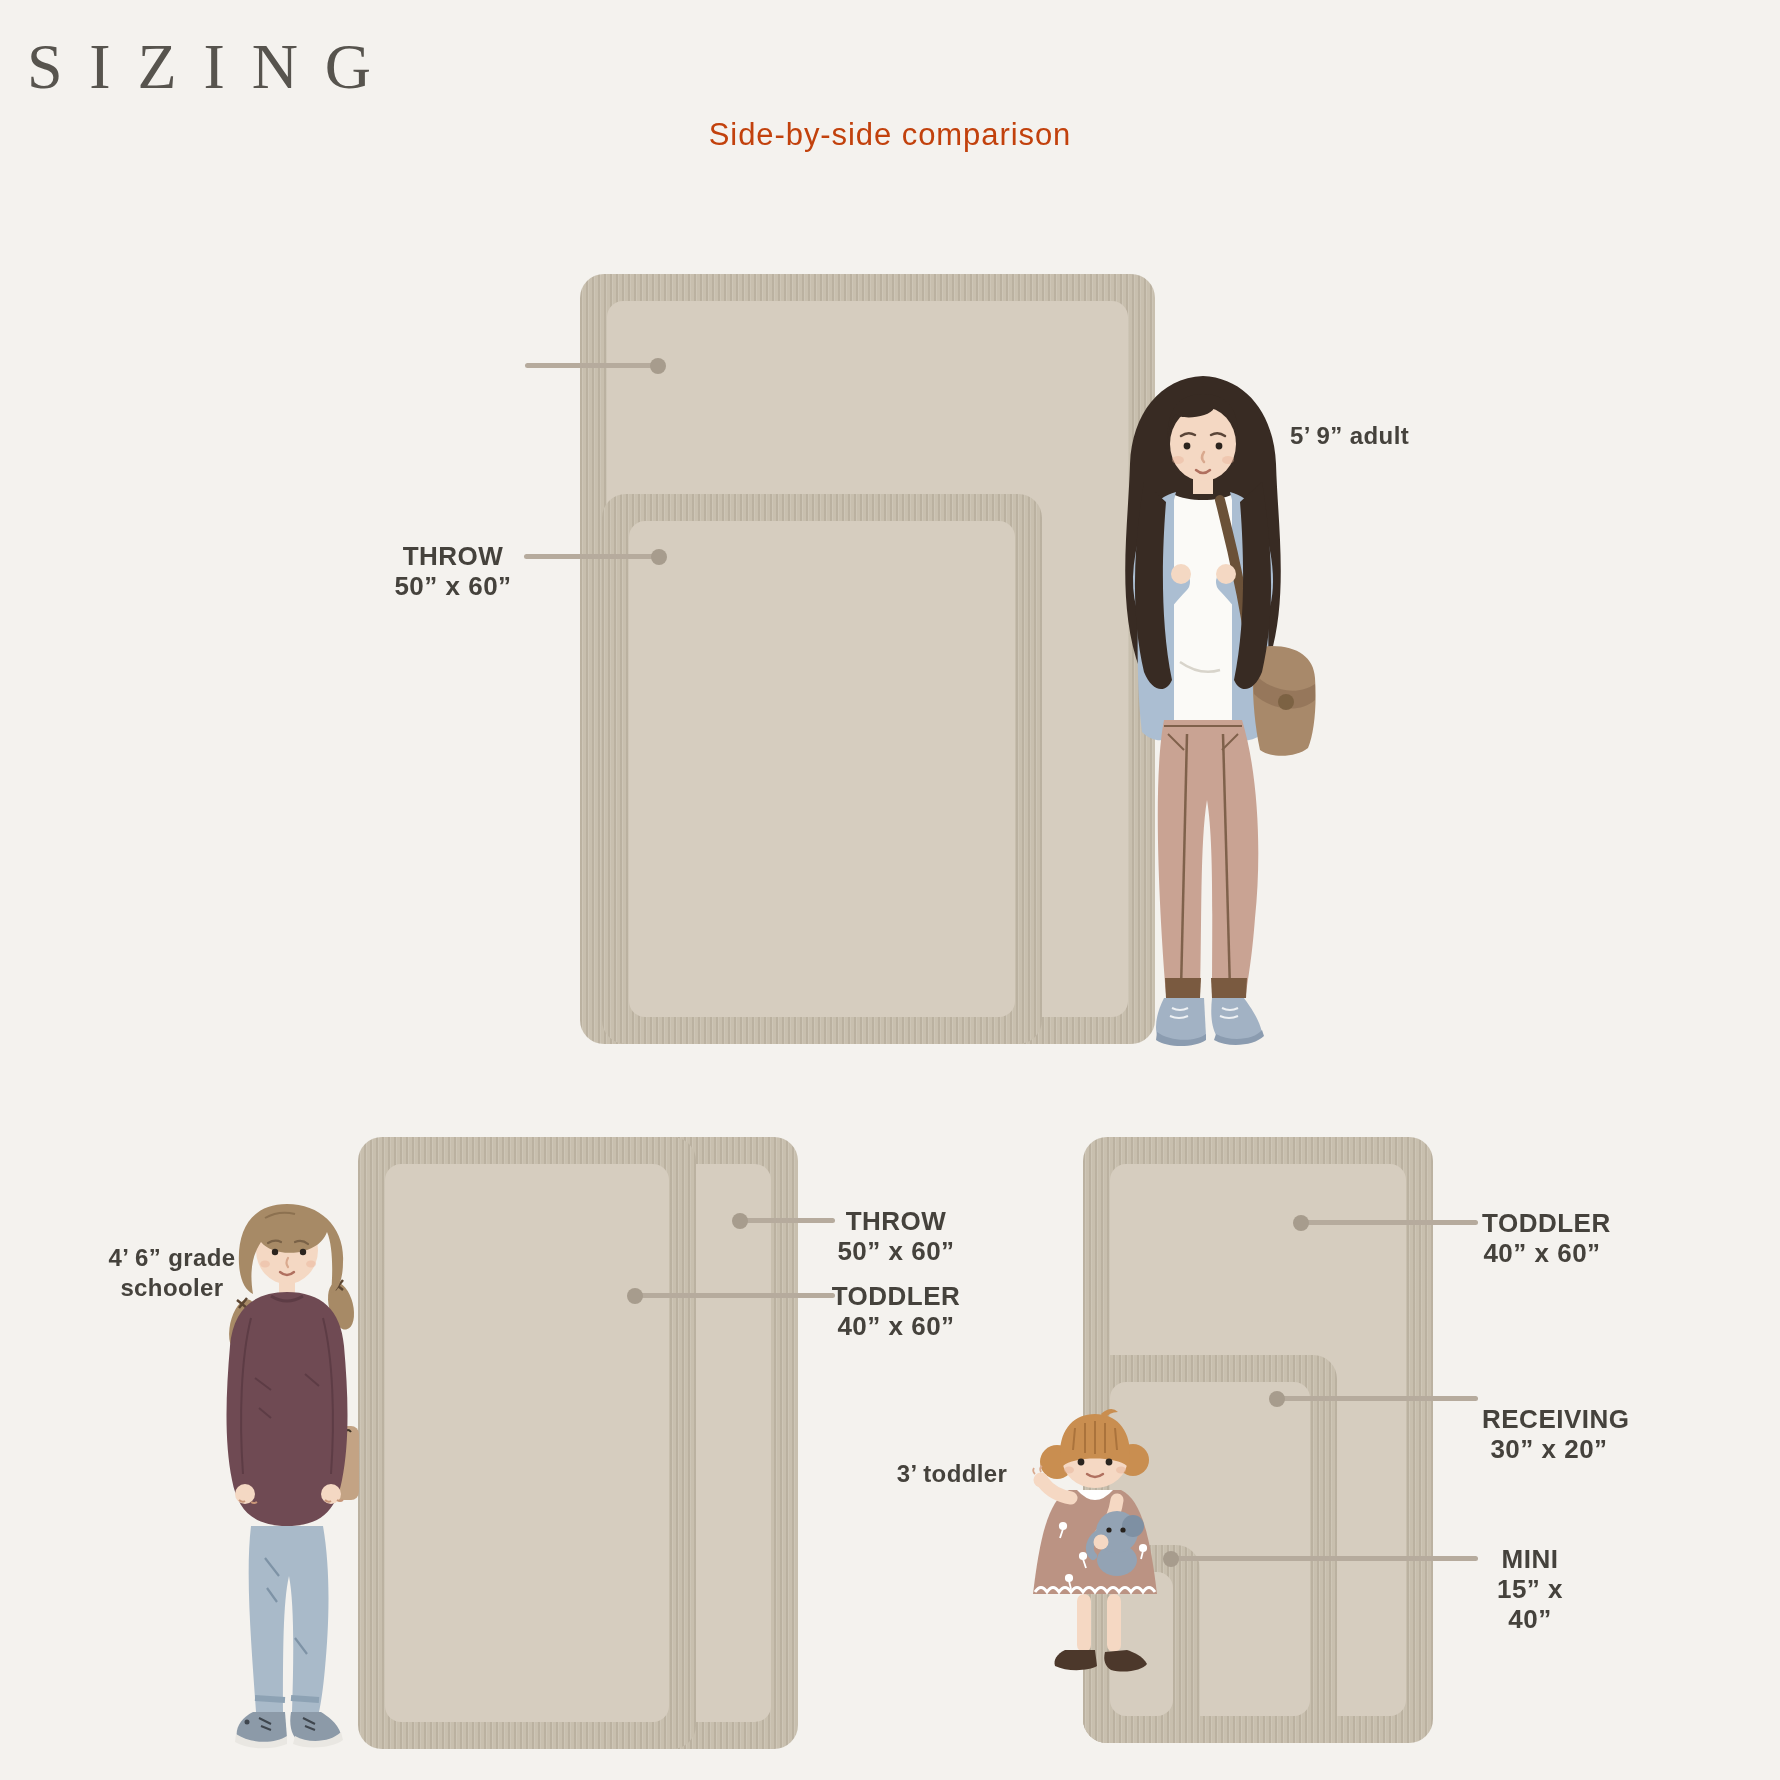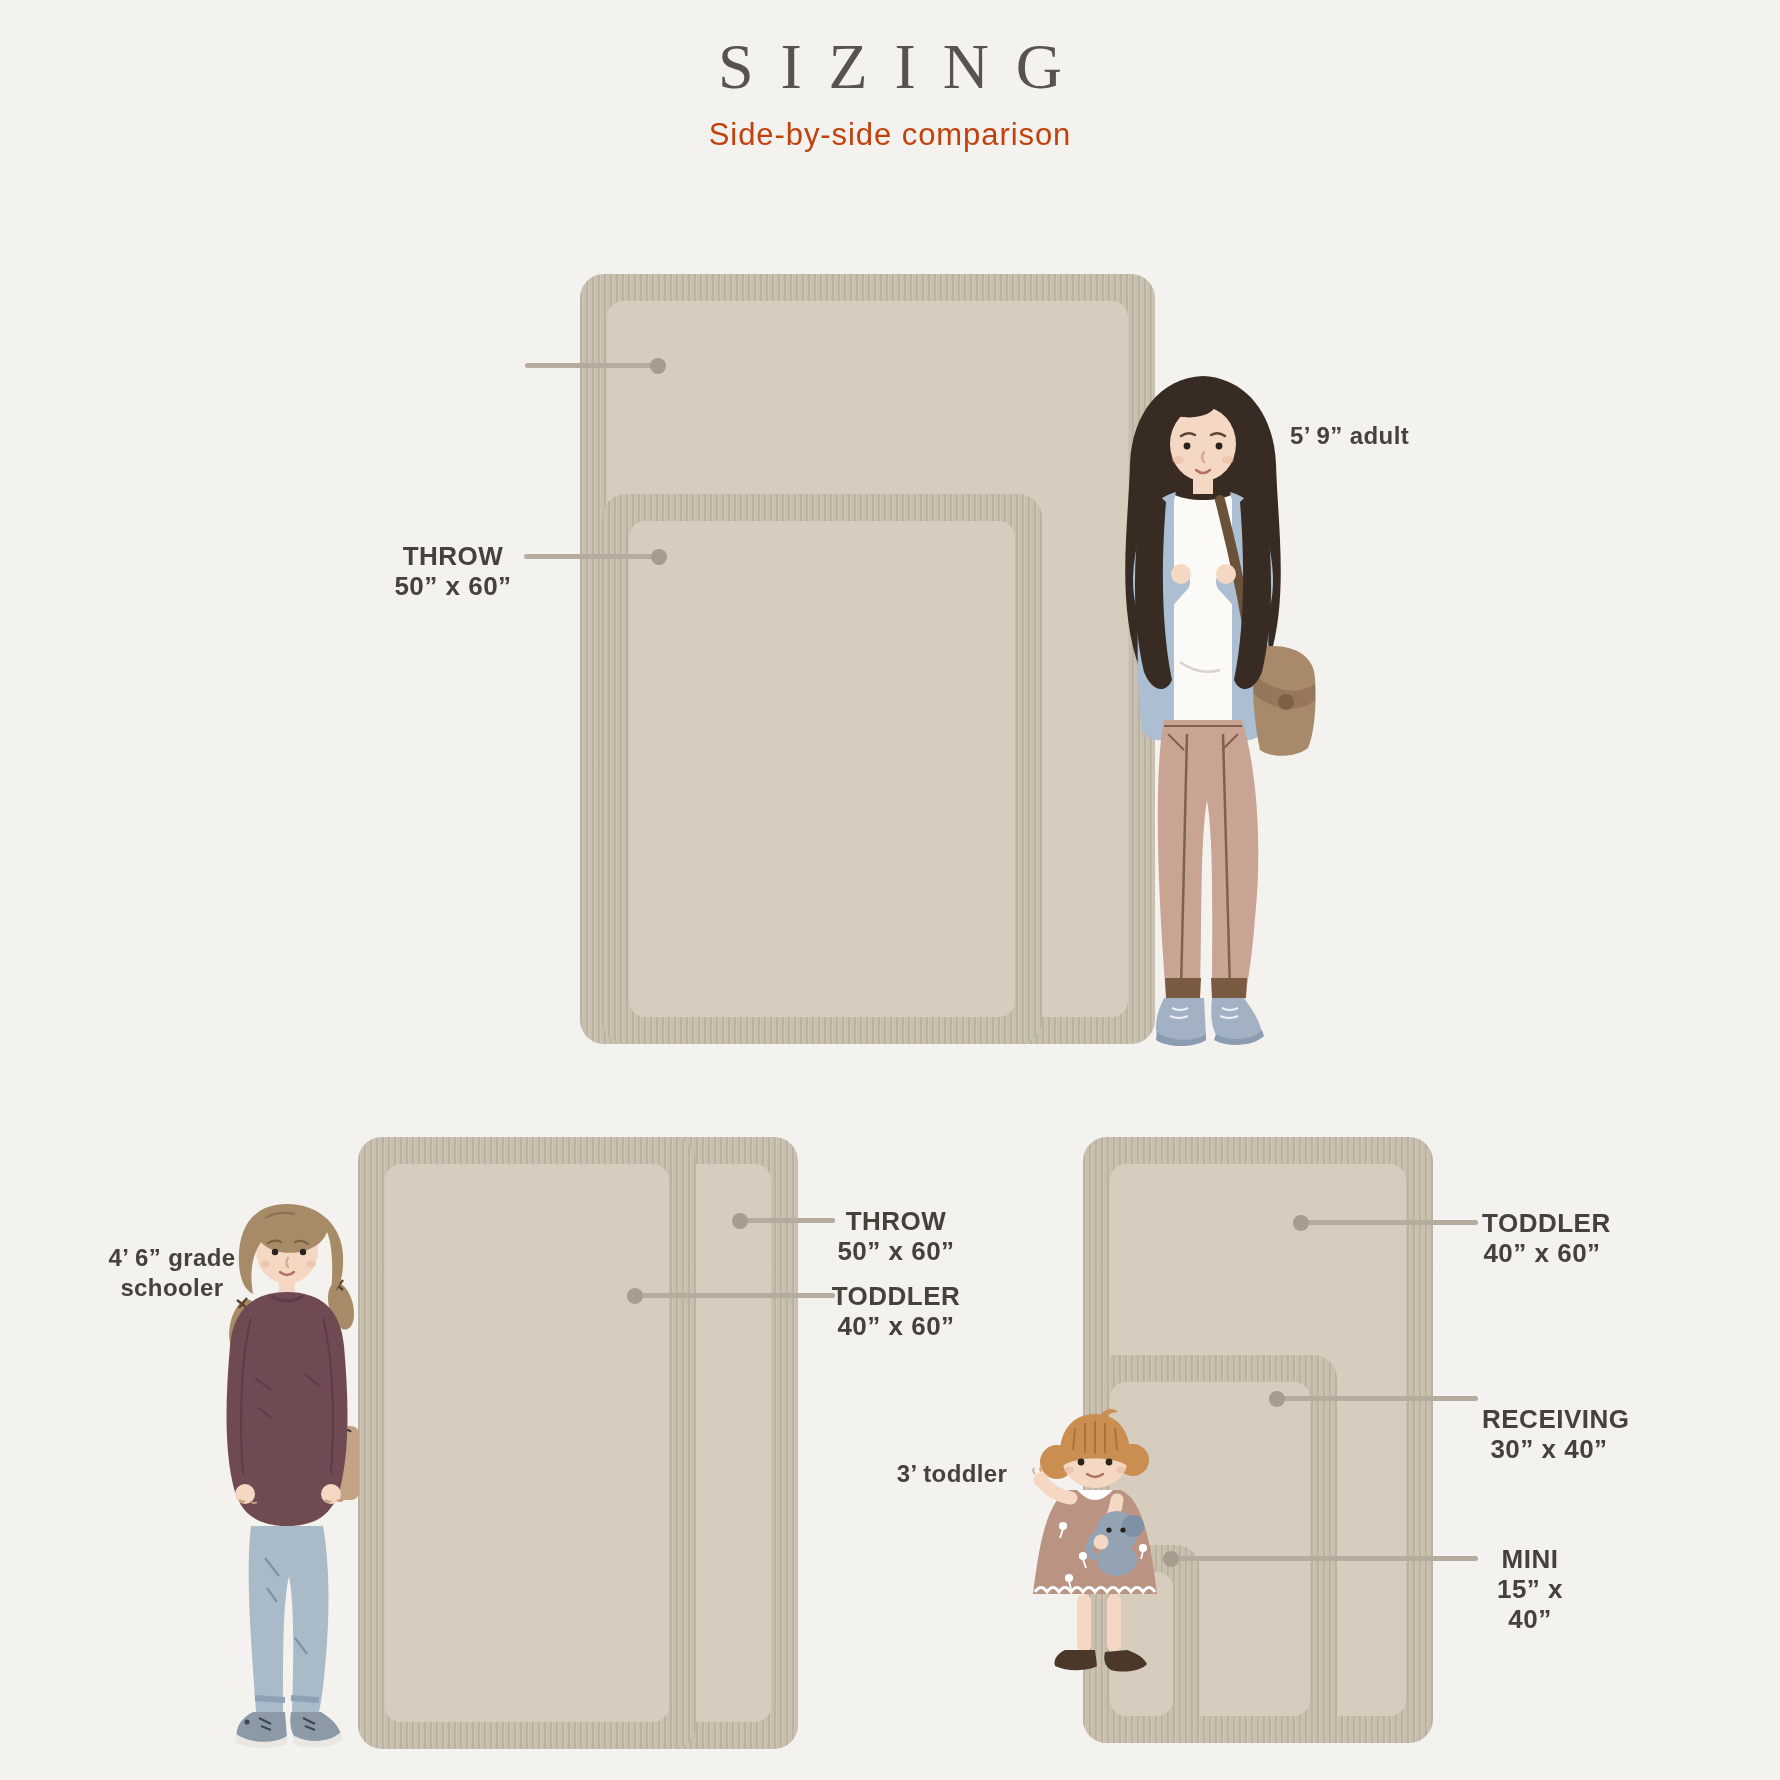--- a/index.html
+++ b/index.html
@@ -3,21 +3,21 @@
 <meta charset="utf-8">
 <style>
   html,body{margin:0;padding:0;background:#e9e7e2;}
   #canvas{
     position:relative;width:1780px;height:1780px;margin:0 auto;
     background:#f4f2ee;overflow:hidden;
     font-family:"Liberation Sans",sans-serif;color:#45423c;
   }
   .page-title{
     position:absolute;top:30px;left:0;width:100%;
-    text-align:center;font-family:"Liberation Serif",serif;
+    text-align:left;font-family:"Liberation Serif",serif;
     font-size:64px;line-height:74px;font-weight:400;
     letter-spacing:0.42em;text-indent:0.42em;color:#57544e;
   }
   .page-subtitle{
     position:absolute;top:117px;left:0;width:100%;
     text-align:center;font-size:31px;line-height:36px;
     letter-spacing:0.03em;color:#c2410c;
   }
   .blanket{
     position:absolute;border-radius:24px;
@@ -197,21 +197,21 @@
   <div class="leader-dot" style="left:1293px;top:1215px"></div>
   <div class="size-label" style="left:1482px;top:1208px;width:120px">
     <div>TODDLER</div>
     <div>40” x 60”</div>
   </div>
 
   <div class="leader" style="left:1276px;top:1396px;width:202px"></div>
   <div class="leader-dot" style="left:1269px;top:1391px"></div>
   <div class="size-label" style="left:1482px;top:1404px;width:134px">
     <div>RECEIVING</div>
-    <div>30” x 40”</div>
+    <div>30” x 20”</div>
   </div>
 
   <div class="leader" style="left:1170px;top:1556px;width:308px"></div>
   <div class="leader-dot" style="left:1163px;top:1551px"></div>
   <div class="size-label" style="left:1482px;top:1544px;width:96px">
     <div>MINI</div>
     <div>15” x 40”</div>
   </div>
 
   <div class="person-label" style="left:872px;top:1459px;width:160px;text-align:center">3’ toddler</div>

